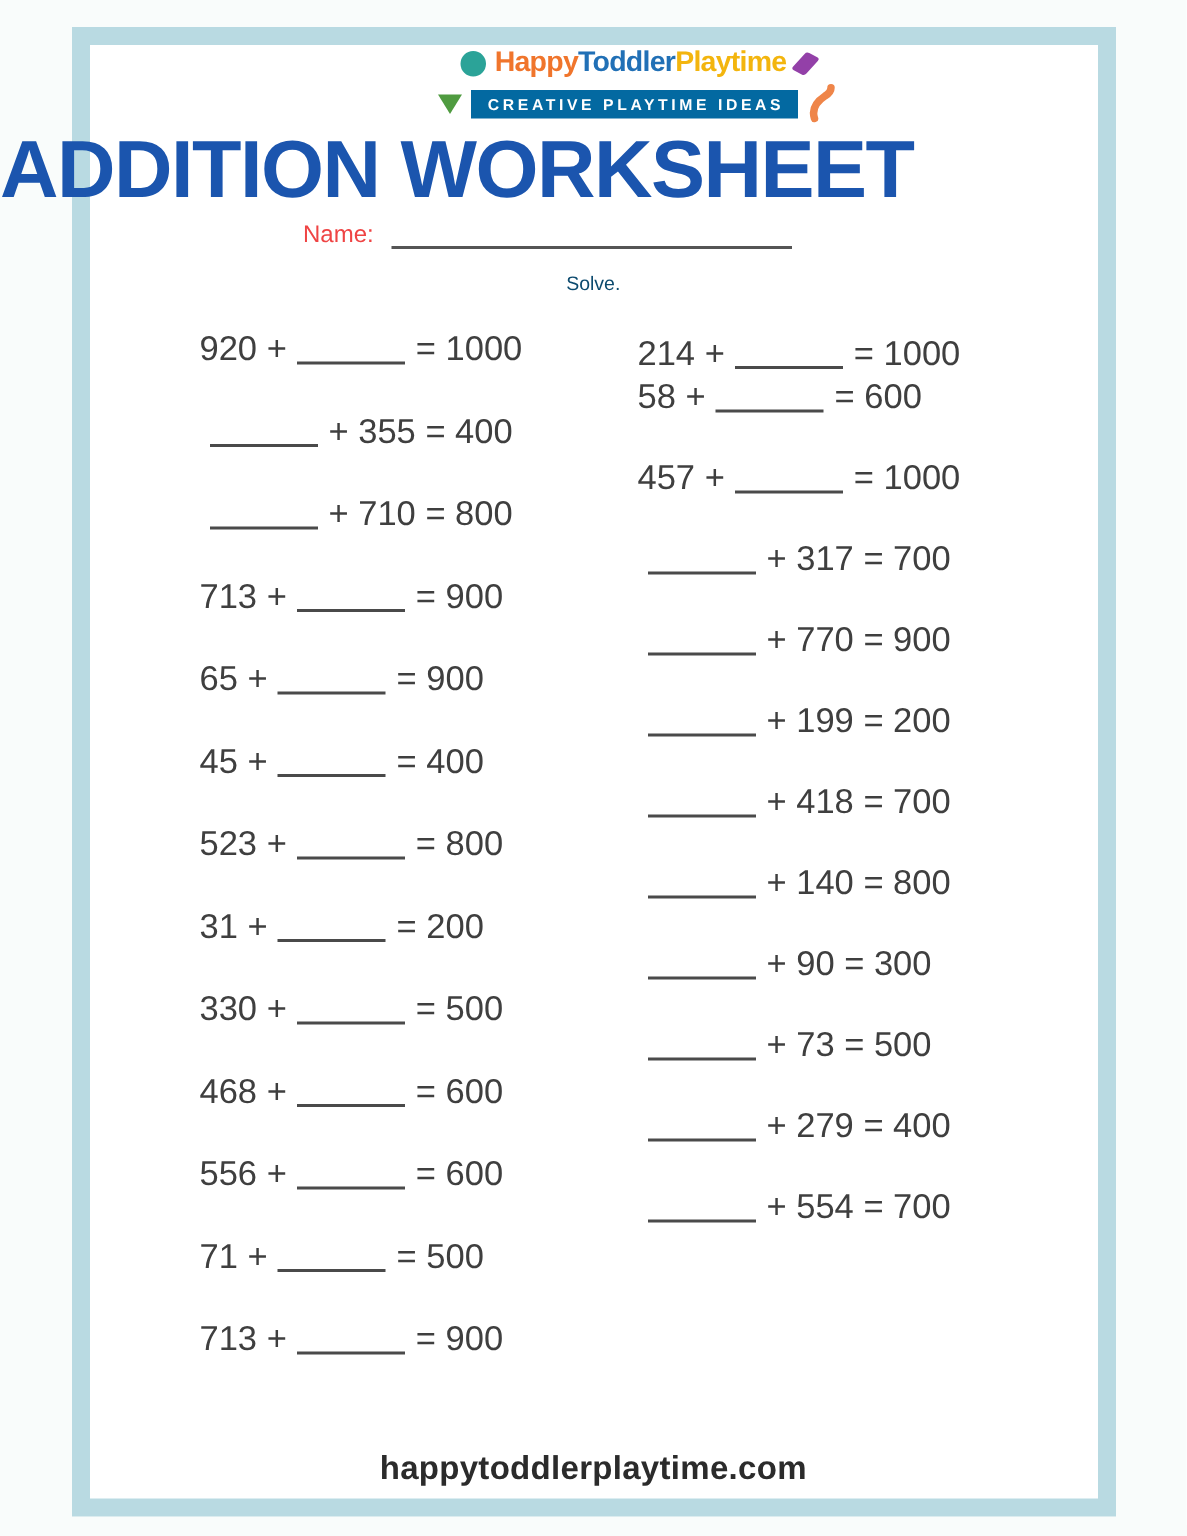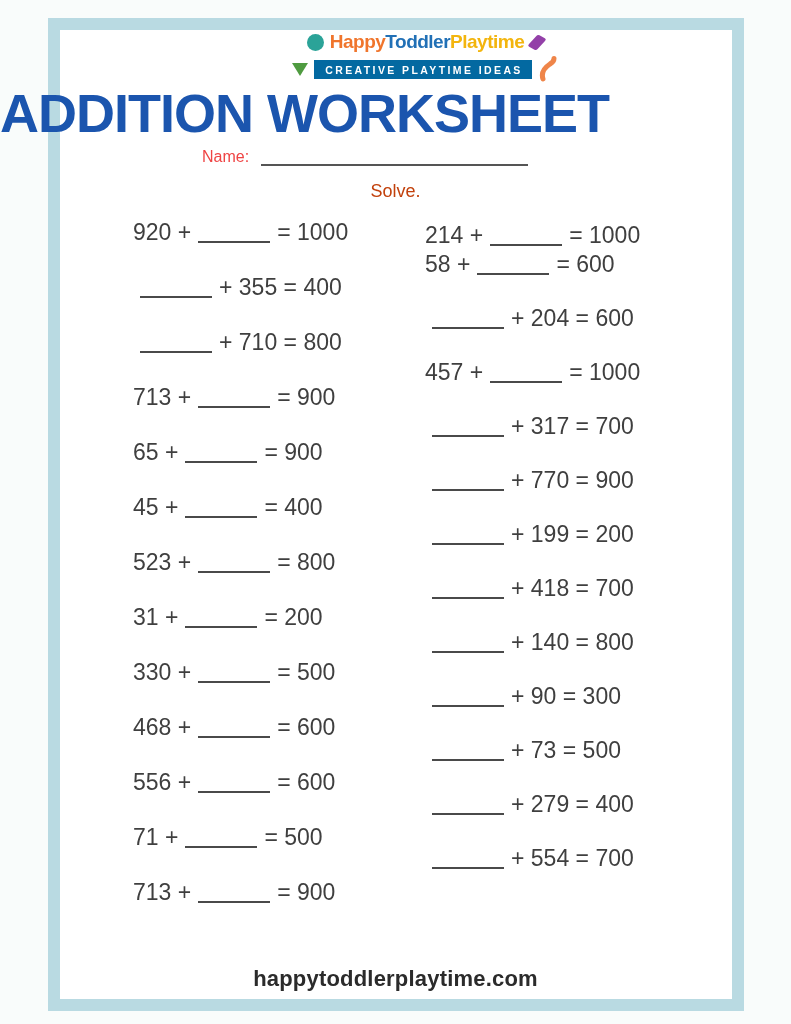--- a/index.html
+++ b/index.html
@@ -28,21 +28,21 @@
   .banner{color:#ffffff;font-weight:700;font-size:10.5px;letter-spacing:2.4px;
           padding:4px 9px 3px 11px;white-space:nowrap;}
   .swoosh{margin-left:1px;}
   
   .title{position:absolute;top:82px;left:0;width:100%;text-align:left;
          font-size:54px;font-weight:800;letter-spacing:-1px;margin:0;white-space:nowrap;}
   .name-row{position:absolute;top:148px;left:202px;font-size:16px;color:#ef4444;
             display:flex;align-items:flex-end;gap:12px;}
   .name-line{display:inline-block;width:267px;height:16px;border-bottom:2px solid #555555;}
   .solve{position:absolute;top:181px;left:0;width:100%;text-align:center;
-         font-size:18px;color:#c2410c;}
+         font-size:13px;color:#0c4a6e;}
   
   .col{position:absolute;white-space:nowrap;}
   #col-left{left:133px;top:221px;}
   #col-right{left:425px;top:224px;}
   .prob{font-size:23px;line-height:22px;color:#3f3f3f;margin-bottom:33px;}
   #col-right .prob{margin-bottom:32px;}
   #col-right .prob:nth-child(1){margin-bottom:7px;}
   #col-right .prob:nth-child(2){}
   .blank{display:inline-block;width:72px;height:15px;margin:0 7px -3px 7px;
          border-bottom:2px solid #4a4a4a;}
@@ -91,21 +91,20 @@
       <div class="prob"><span>31 +</span><span class="blank"></span><span>= 200</span></div>
       <div class="prob"><span>330 +</span><span class="blank"></span><span>= 500</span></div>
       <div class="prob"><span>468 +</span><span class="blank"></span><span>= 600</span></div>
       <div class="prob"><span>556 +</span><span class="blank"></span><span>= 600</span></div>
       <div class="prob"><span>71 +</span><span class="blank"></span><span>= 500</span></div>
       <div class="prob"><span>713 +</span><span class="blank"></span><span>= 900</span></div>
     </div>
   <div class="col" id="col-right">
       <div class="prob"><span>214 +</span><span class="blank"></span><span>= 1000</span></div>
       <div class="prob"><span>58 +</span><span class="blank"></span><span>= 600</span></div>
-      <div class="prob"><span class="blank"></span><span>+ 204 = 600</span></div>
       <div class="prob"><span>457 +</span><span class="blank"></span><span>= 1000</span></div>
       <div class="prob"><span class="blank"></span><span>+ 317 = 700</span></div>
       <div class="prob"><span class="blank"></span><span>+ 770 = 900</span></div>
       <div class="prob"><span class="blank"></span><span>+ 199 = 200</span></div>
       <div class="prob"><span class="blank"></span><span>+ 418 = 700</span></div>
       <div class="prob"><span class="blank"></span><span>+ 140 = 800</span></div>
       <div class="prob"><span class="blank"></span><span>+ 90 = 300</span></div>
       <div class="prob"><span class="blank"></span><span>+ 73 = 500</span></div>
       <div class="prob"><span class="blank"></span><span>+ 279 = 400</span></div>
       <div class="prob"><span class="blank"></span><span>+ 554 = 700</span></div>

